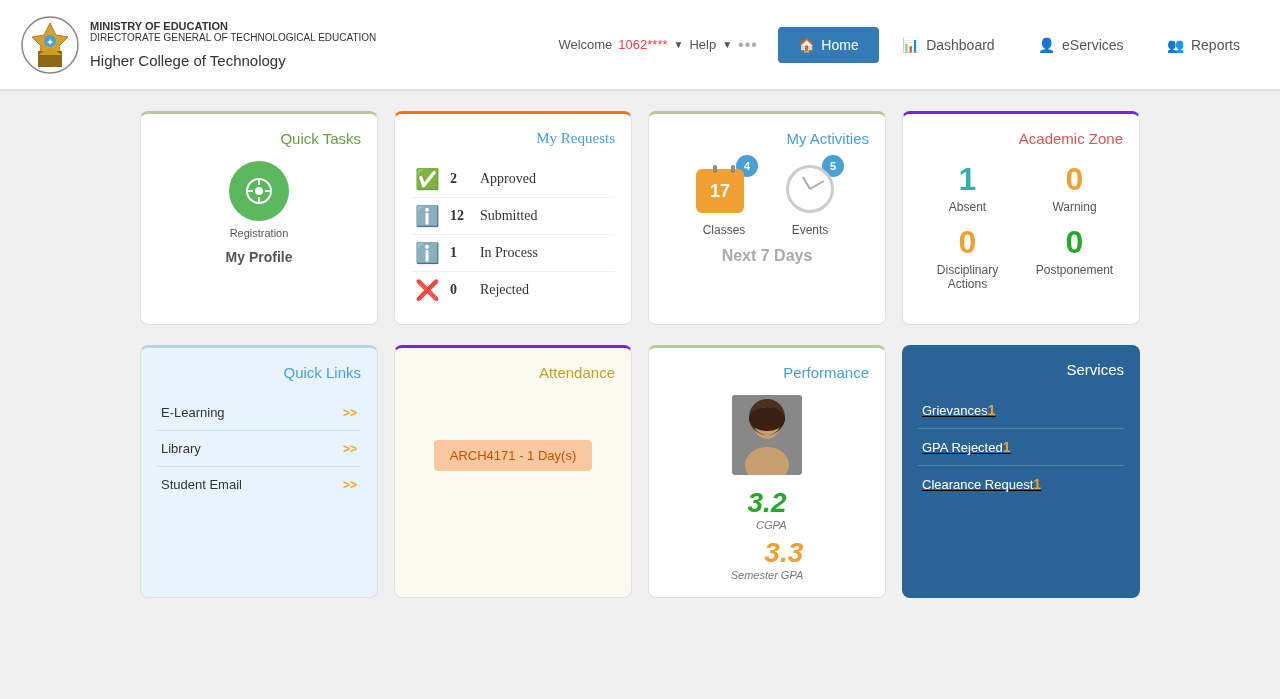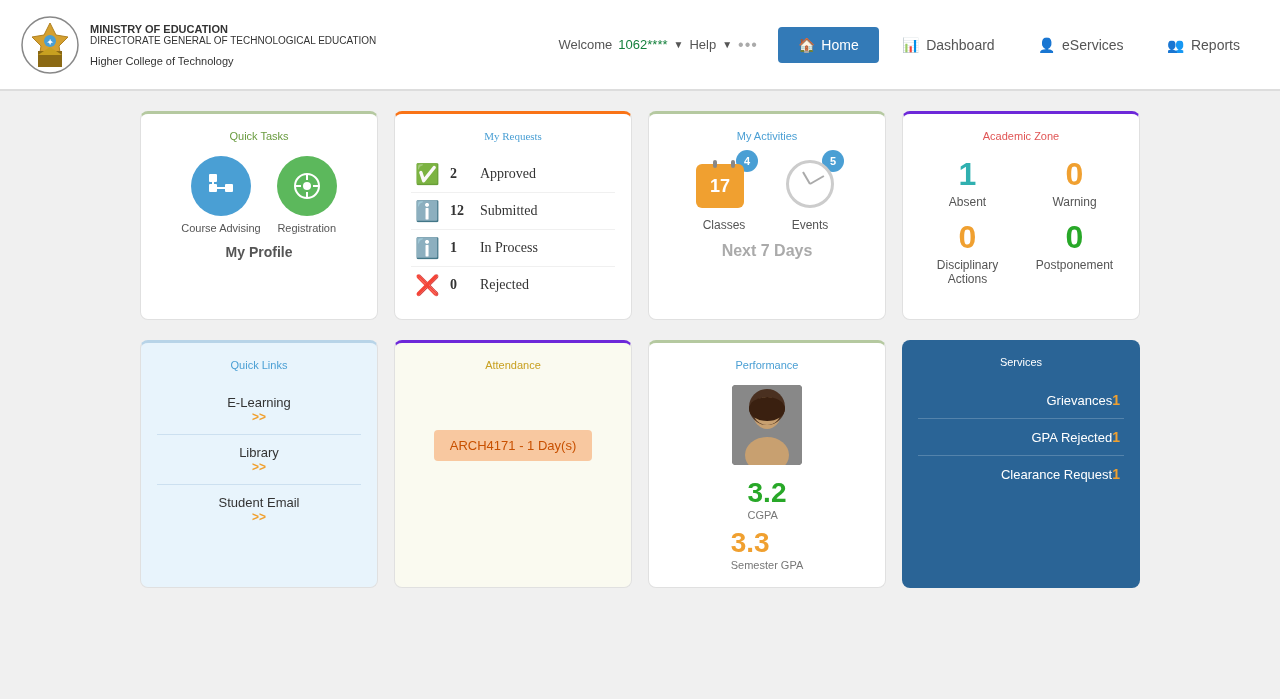--- a/index.html
+++ b/index.html
@@ -19,29 +19,29 @@
       align-items: center;
       gap: 10px;
       flex: 1;
     }
     .logo-icon {
       width: 60px;
       height: 60px;
     }
     .logo-text .line1 { font-size: 11px; font-weight: bold; color: #333; }
     .logo-text .line2 { font-size: 10px; color: #333; }
-    .logo-text .line3 { font-size: 11px; color: #333; margin-top: 9px; }
+    .logo-text .line3 { font-size: 15px; color: #333; margin-top: 9px; }
 
     .top-right {
       display: flex;
       align-items: center;
       gap: 6px;
     }
     .welcome-text { font-size: 13px; color: #555; }
-    .welcome-name { color: #15803d; font-size: 13px; }
+    .welcome-name { color: #ef4444; font-size: 13px; }
     .dropdown-arrow { color: #555; font-size: 10px; cursor: pointer; }
     .help-btn { color: #555; font-size: 13px; cursor: pointer; }
     .dots-btn { color: #aaa; font-size: 16px; cursor: pointer; letter-spacing: 1px; }
 
     
     .nav-area {
       display: flex;
       align-items: center;
       gap: 4px;
       margin-left: 20px;
@@ -68,22 +68,22 @@
     }
 
     .card {
       background: #fff;
       border-radius: 8px;
       padding: 16px;
       border: 1px solid #e0e0e0;
     }
 
     .card-title {
-      text-align: center;
-      font-size: 11px;
+      text-align: right;
+      font-size: 15px;
       margin-bottom: 14px;
     }
 
     
     .quick-tasks-card { border-top: 3px solid #b5c9a0; }
     .quick-tasks-card .card-title { color: #6a9c40; }
     .quick-tasks-icons {
       display: flex;
       justify-content: center;
       gap: 16px;
@@ -205,21 +205,20 @@
     
     .quick-links-card { border-top: 3px solid #b8d4e8; background: #e8f4fc; }
     .quick-links-card .card-title { color: #4a9fd4; }
     .quick-link-item {
       display: flex;
       justify-content: space-between;
       align-items: center;
       padding: 10px 4px;
       border-bottom: 1px solid #cce0f0;
       cursor: pointer;
-      flex-direction: column;
     }
     .quick-link-item:last-child { border-bottom: none; }
     .quick-link-label { color: #333; font-size: 13px; }
     .quick-link-arrow { color: #f0a030; font-size: 12px; font-weight: bold; }
 
     
     .attendance-card { border-top: 3px solid #6d28d9; background: #fafaf0; }
     .attendance-card .card-title { color: #c8a020; }
     .attendance-content {
       display: flex;
@@ -251,36 +250,37 @@
       width: 70px;
       height: 80px;
       background: #666;
       border-radius: 4px;
       overflow: hidden;
       margin-bottom: 6px;
       display: flex;
       align-items: center;
       justify-content: center;
     }
-    .gpa-item { text-align: left; }
+    .gpa-item { text-align: right; font-style: italic; }
     .gpa-value { font-size: 28px; font-weight: bold; }
     .gpa-value.green { color: #28a828; }
     .gpa-value.orange { color: #f0a030; }
     .gpa-label { font-size: 11px; color: #777; }
 
     
     .services-card { background: #2a6496; border-radius: 8px; padding: 16px; }
     .services-card .card-title { color: #fff; }
     .service-item {
       display: flex;
-      justify-content: flex-end;
+      justify-content: flex-start;
       align-items: center;
       padding: 10px 4px;
       border-bottom: 1px solid rgba(255,255,255,0.2);
       cursor: pointer;
+      text-decoration: underline;
     }
     .service-item:last-child { border-bottom: none; }
     .service-label { color: #fff; font-size: 13px; }
     .service-count { color: #f0a030; font-weight: bold; font-size: 14px; }
 
     
     .header-separator {
       height: 1px;
       background: #ddd;
       margin: 0 0 0 0;
@@ -407,33 +407,20 @@
   </div>
 </div>
 <div class="header-separator"></div>
 
 <div class="main-content">
 
   <div class="card quick-tasks-card">
     <div class="card-title">Quick Tasks</div>
     <div class="quick-tasks-icons">
       <div class="task-icon-item">
-        <div class="task-icon-circle blue">
-          <svg width="32" height="32" viewBox="0 0 32 32" fill="white">
-            <rect x="4" y="14" width="8" height="8" rx="1"></rect>
-            <rect x="4" y="4" width="8" height="8" rx="1"></rect>
-            <rect x="20" y="14" width="8" height="8" rx="1"></rect>
-            <line x1="8" y1="12" x2="8" y2="18" stroke="white" stroke-width="2"></line>
-            <line x1="8" y1="18" x2="24" y2="18" stroke="white" stroke-width="2"></line>
-            <line x1="24" y1="18" x2="24" y2="22" stroke="white" stroke-width="2"></line>
-          </svg>
-        </div>
-        <span class="task-icon-label">Course Advising</span>
-      </div>
-      <div class="task-icon-item">
         <div class="task-icon-circle green">
           <svg width="32" height="32" viewBox="0 0 32 32" fill="white">
             <circle cx="16" cy="16" r="12" fill="none" stroke="white" stroke-width="2"></circle>
             <circle cx="16" cy="16" r="4" fill="white"></circle>
             <line x1="16" y1="4" x2="16" y2="10" stroke="white" stroke-width="2"></line>
             <line x1="16" y1="22" x2="16" y2="28" stroke="white" stroke-width="2"></line>
             <line x1="4" y1="16" x2="10" y2="16" stroke="white" stroke-width="2"></line>
             <line x1="22" y1="16" x2="28" y2="16" stroke="white" stroke-width="2"></line>
           </svg>
         </div>

